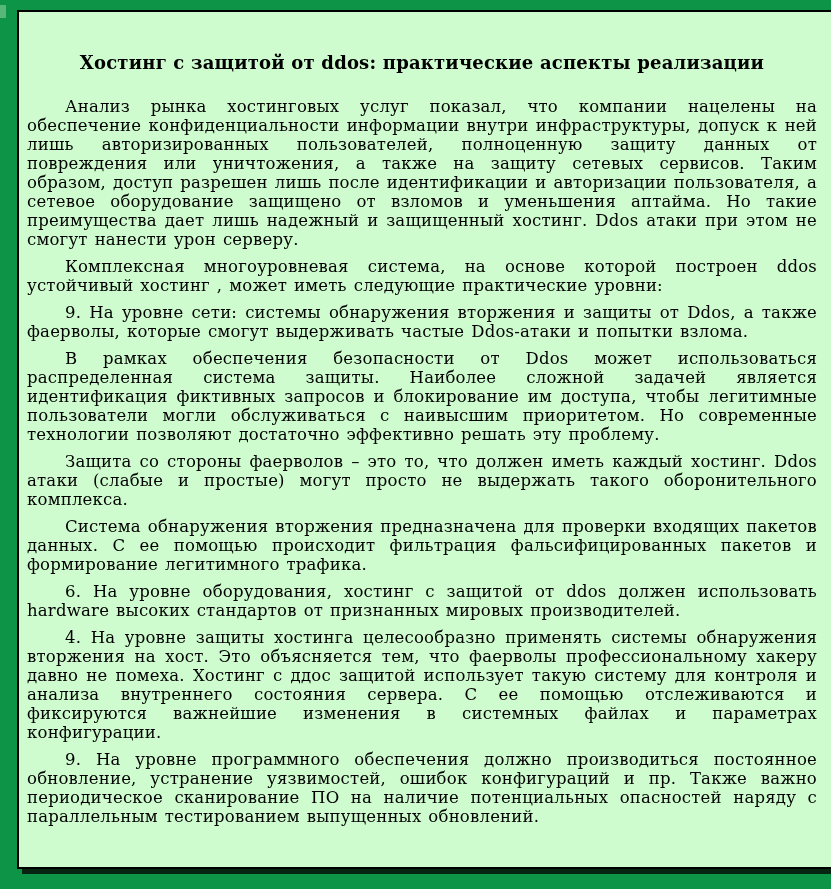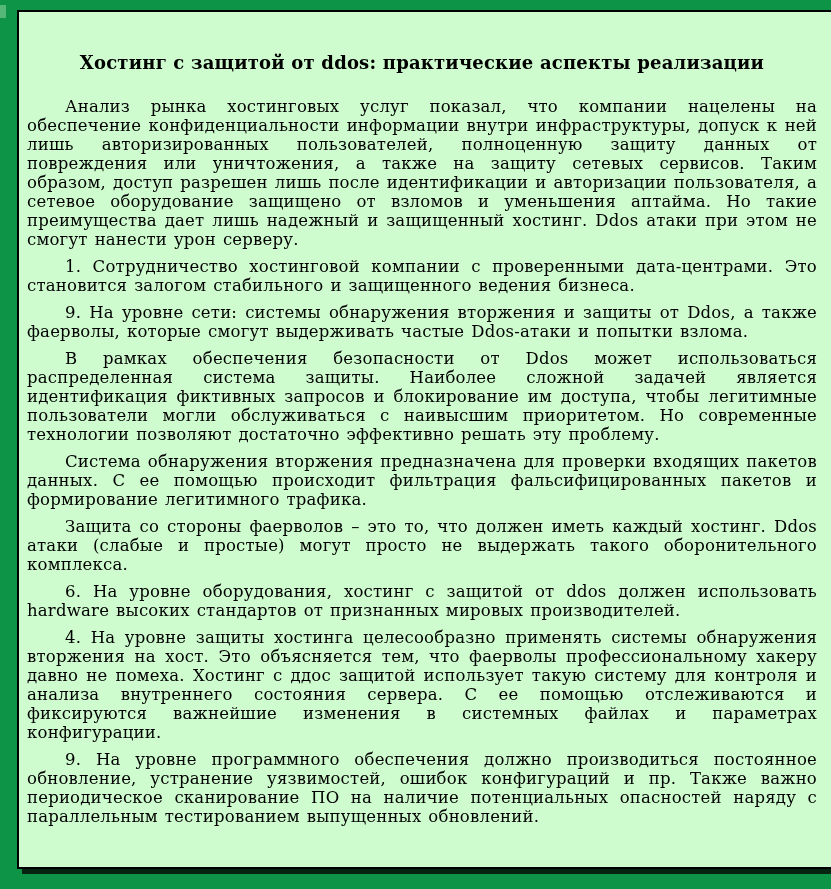--- a/index.html
+++ b/index.html
@@ -55,23 +55,23 @@
 </head>
 <body>
 
 <div class="edge-artifact"></div>
 
 <div class="page">
   <h1 class="doc-title">Хостинг с защитой от ddos: практические аспекты реализации</h1>
 
   <div class="doc-body">
     <p>Анализ рынка хостинговых услуг показал, что компании нацелены на обеспечение конфиденциальности информации внутри инфраструктуры, допуск к ней лишь авторизированных пользователей, полноценную защиту данных от повреждения или уничтожения, а также на защиту сетевых сервисов. Таким образом, доступ разрешен лишь после идентификации и авторизации пользователя, а сетевое оборудование защищено от взломов и уменьшения аптайма. Но такие преимущества дает лишь надежный и защищенный хостинг. Ddos атаки при этом не смогут нанести урон серверу.</p>
-    <p>1. Сотрудничество хостинговой компании с проверенными дата-центрами. Это становится залогом стабильного и защищенного ведения бизнеса.</p>
+    <p>Комплексная многоуровневая система, на основе которой построен ddos устойчивый хостинг , может иметь следующие практические уровни:</p>
     <p>9. На уровне сети: системы обнаружения вторжения и защиты от Ddos, а также фаерволы, которые смогут выдерживать частые Ddos-атаки и попытки взлома.</p>
     <p>В рамках обеспечения безопасности от Ddos может использоваться распределенная система защиты. Наиболее сложной задачей является идентификация фиктивных запросов и блокирование им доступа, чтобы легитимные пользователи могли обслуживаться с наивысшим приоритетом. Но современные технологии позволяют достаточно эффективно решать эту проблему.</p>
+    <p>Защита со стороны фаерволов – это то, что должен иметь каждый хостинг. Ddos атаки (слабые и простые) могут просто не выдержать такого оборонительного комплекса.</p>
     <p>Система обнаружения вторжения предназначена для проверки входящих пакетов данных. С ее помощью происходит фильтрация фальсифицированных пакетов и формирование легитимного трафика.</p>
-    <p>Защита со стороны фаерволов – это то, что должен иметь каждый хостинг. Ddos атаки (слабые и простые) могут просто не выдержать такого оборонительного комплекса.</p>
     <p>6. На уровне оборудования, хостинг с защитой от ddos должен использовать hardware высоких стандартов от признанных мировых производителей.</p>
     <p>4. На уровне защиты хостинга целесообразно применять системы обнаружения вторжения на хост. Это объясняется тем, что фаерволы профессиональному хакеру давно не помеха. Хостинг с ддос защитой использует такую систему для контроля и анализа внутреннего состояния сервера. С ее помощью отслеживаются и фиксируются важнейшие изменения в системных файлах и параметрах конфигурации.</p>
     <p>9. На уровне программного обеспечения должно производиться постоянное обновление, устранение уязвимостей, ошибок конфигураций и пр. Также важно периодическое сканирование ПО на наличие потенциальных опасностей наряду с параллельным тестированием выпущенных обновлений.</p>
 
   </div>
 </div>
 
 </body></html>

